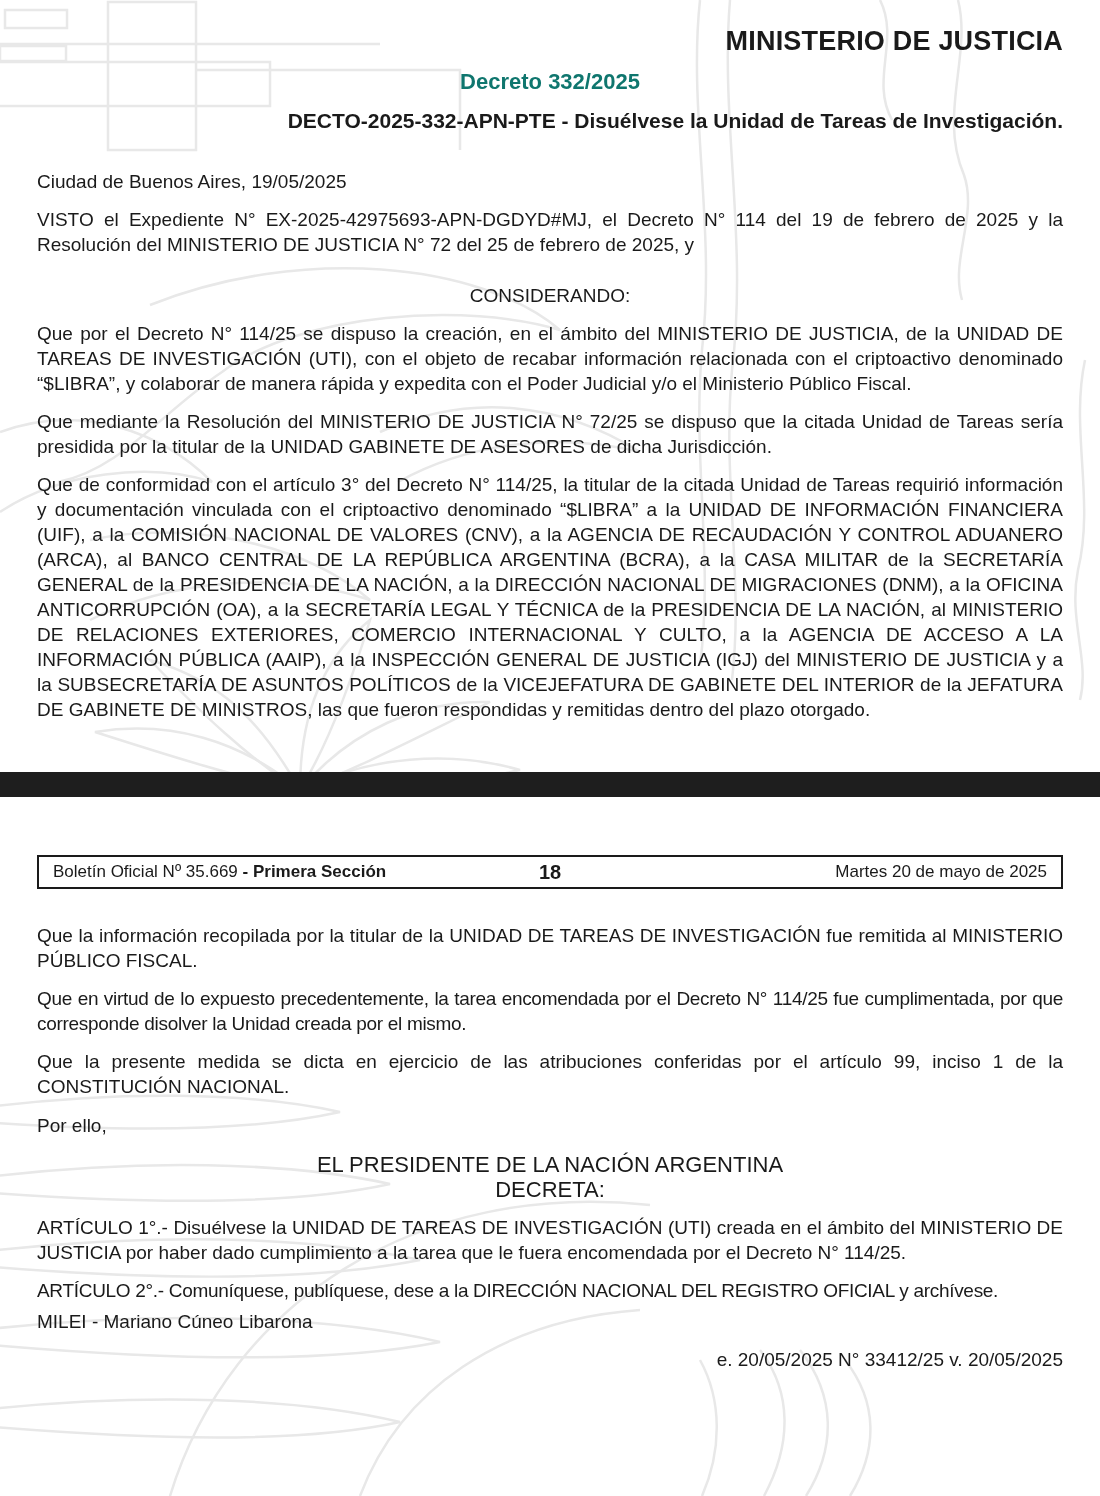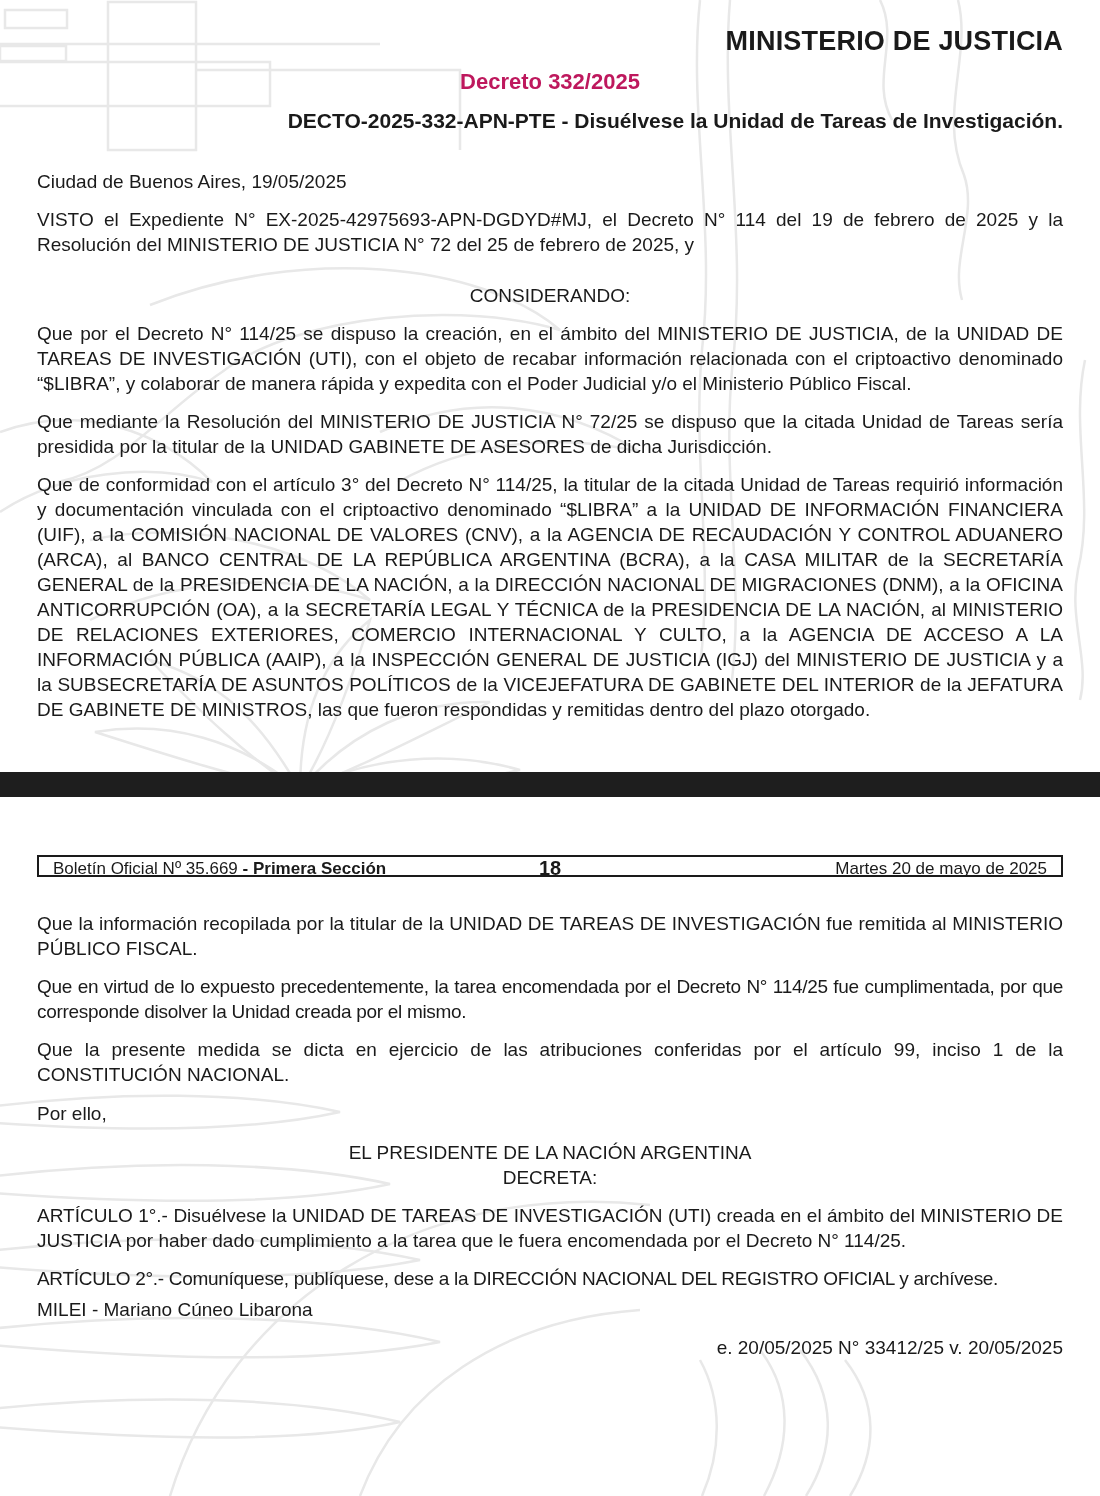--- a/index.html
+++ b/index.html
@@ -72,42 +72,42 @@
     word-spacing: -1px;
     text-align: left;
   }
   .separator-bar {
     height: 25px;
     margin: 50px -37px 0 -37px;
   }
   .band {
     margin-top: 58px;
     border: 2px solid #1a1a1a;
-    height: 22px;
+    height: 34px;
     box-sizing: border-box;
     display: grid;
     grid-template-columns: 1fr auto 1fr;
     align-items: center;
     padding: 0 14px;
     font-size: 17px;
     background: transparent;
   }
   .band .left { text-align: left; white-space: nowrap; }
   .band .left b { font-weight: bold; }
   .band .center { font-weight: bold; font-size: 20px; padding: 0 10px; }
   .band .right { text-align: right; white-space: nowrap; }
   .first-after-band { margin-top: 34px !important; }
   .por-ello {
     font-size: 19px;
     line-height: 25px;
     margin-top: 14px;
   }
   .centered-block {
     text-align: center;
-    font-size: 19px;
+    font-size: 22px;
     line-height: 25px;
     margin-top: 14px;
   }
   .signature {
     font-size: 19px;
     line-height: 25px;
     margin-top: 6px;
   }
   .pub-ref {
     font-size: 19px;
@@ -159,21 +159,21 @@
     <path d="M845,1360 C878,1402 878,1450 850,1496"></path>
     <path d="M700,1360 C722,1400 722,1450 702,1496"></path>
     <path d="M880,0 C900,40 870,80 892,120"></path>
   </g>
 </svg>
 
 <div class="content">
 
   <h1 class="title">MINISTERIO DE JUSTICIA</h1>
 
-  <div class="decree-number" style="color: #be185d;">Decreto 332/2025</div>
+  <div class="decree-number" style="color: #0f766e;">Decreto 332/2025</div>
 
   <div class="headline">DECTO-2025-332-APN-PTE - Disuélvese la Unidad de Tareas de Investigación.</div>
 
   <div class="city-date">Ciudad de Buenos Aires, 19/05/2025</div>
 
   <p class="body-par">VISTO el Expediente N° EX-2025-42975693-APN-DGDYD#MJ, el Decreto N° 114 del 19 de febrero de 2025 y la Resolución del MINISTERIO DE JUSTICIA N° 72 del 25 de febrero de 2025, y</p>
 
   <p class="body-par considerando">CONSIDERANDO:</p>
 
   <p class="body-par">Que por el Decreto N° 114/25 se dispuso la creación, en el ámbito del MINISTERIO DE JUSTICIA, de la UNIDAD DE TAREAS DE INVESTIGACIÓN (UTI), con el objeto de recabar información relacionada con el criptoactivo denominado “$LIBRA”, y colaborar de manera rápida y expedita con el Poder Judicial y/o el Ministerio Público Fiscal.</p>

